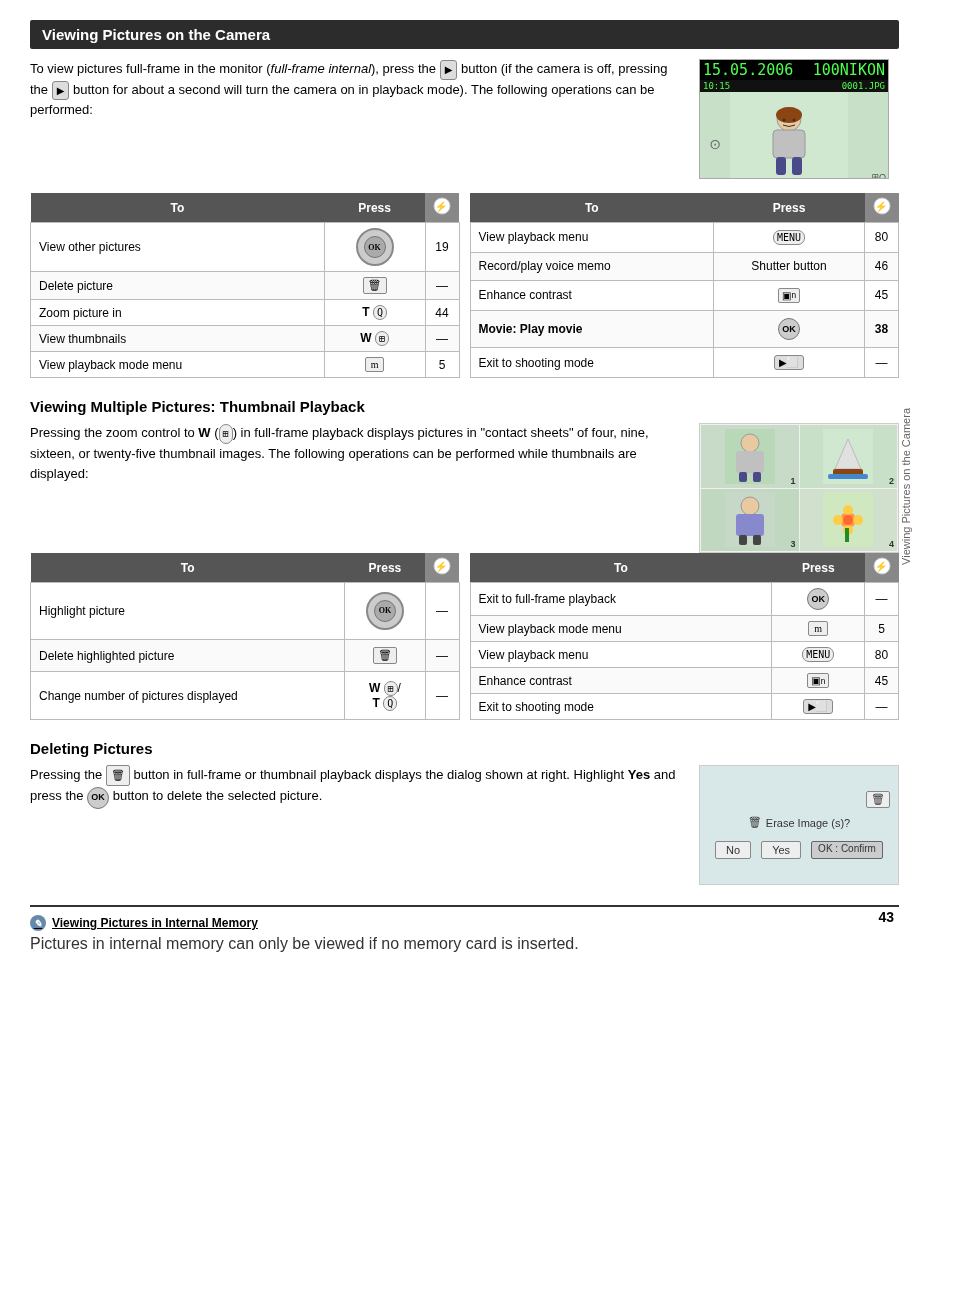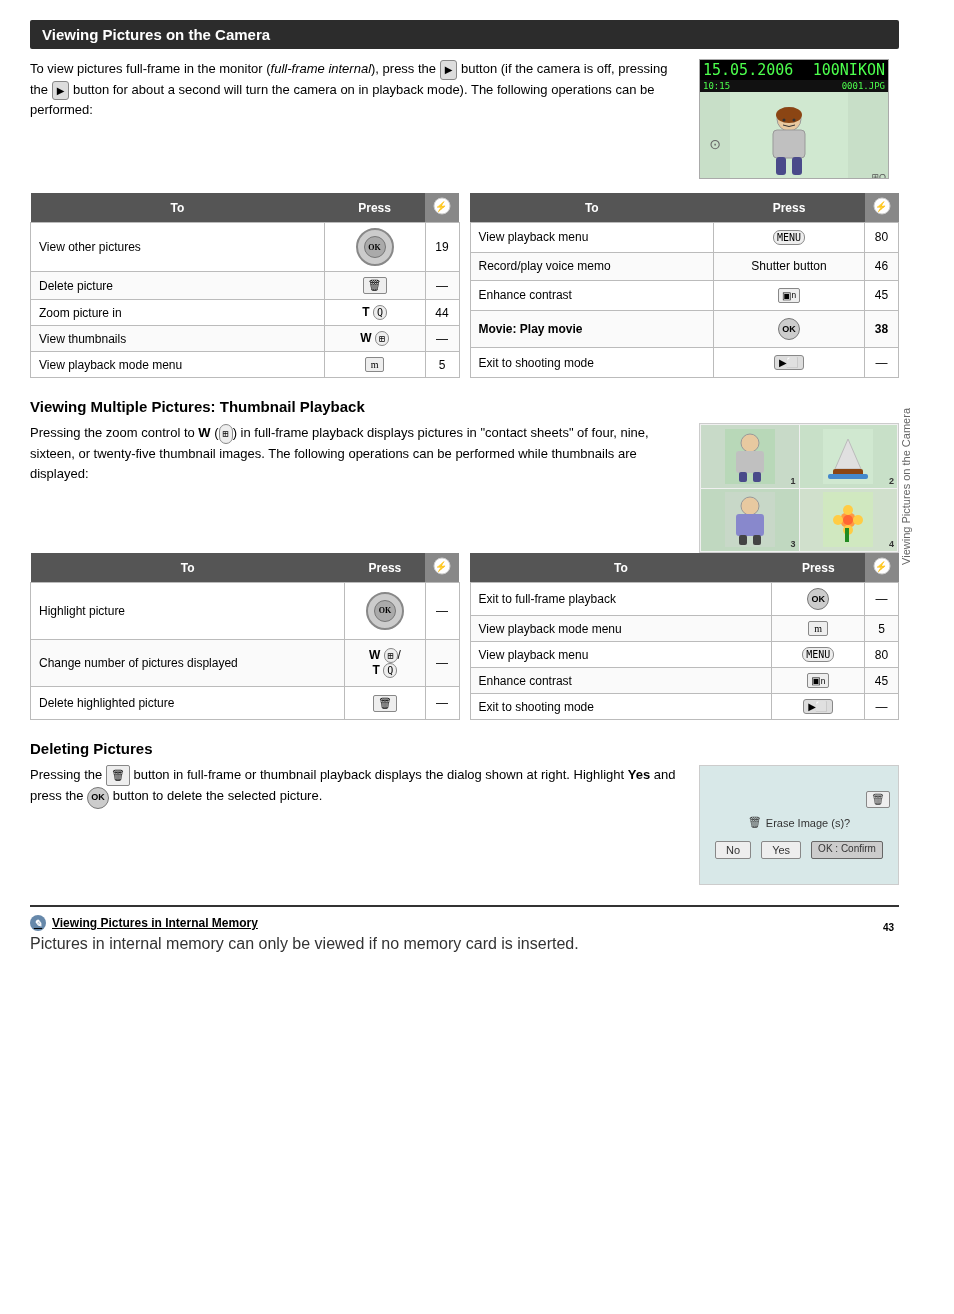--- a/index.html
+++ b/index.html
@@ -312,23 +312,23 @@
       font-style: italic;
     }
     .note-text {
       font-size: 16px;
       color: #333;
     }
 
     
     .page-number {
       position: absolute;
-      bottom: 20px;
+      bottom: 28px;
       right: 30px;
-      font-size: 10px;
+      font-size: 14px;
       font-weight: bold;
     }
 
     
     .t-btn { font-weight: bold; }
     .w-btn { font-weight: bold; }
 
     .bold-row td { font-weight: bold; }
 
     .icon-trash {
@@ -638,31 +638,31 @@
         <tr>
           <td>Highlight picture</td>
           <td>
             <div class="ok-btn-outer">
               <div class="ok-center">OK</div>
             </div>
           </td>
           <td>—</td>
         </tr>
         <tr>
+          <td>Delete highlighted picture</td>
+          <td>
+            <span class="icon-trash">🗑</span>
+          </td>
+          <td>—</td>
+        </tr>
+        <tr>
           <td>Change number of pictures displayed</td>
           <td>
             <span class="w-btn">W</span> <span class="btn-icon">⊞</span>/<br>
             <span class="t-btn">T</span> <span class="btn-icon">Q</span>
-          </td>
-          <td>—</td>
-        </tr>
-        <tr>
-          <td>Delete highlighted picture</td>
-          <td>
-            <span class="icon-trash">🗑</span>
           </td>
           <td>—</td>
         </tr>
       </tbody>
     </table>
 
     <table class="op-table">
       <thead>
         <tr>
           <th>To</th>

